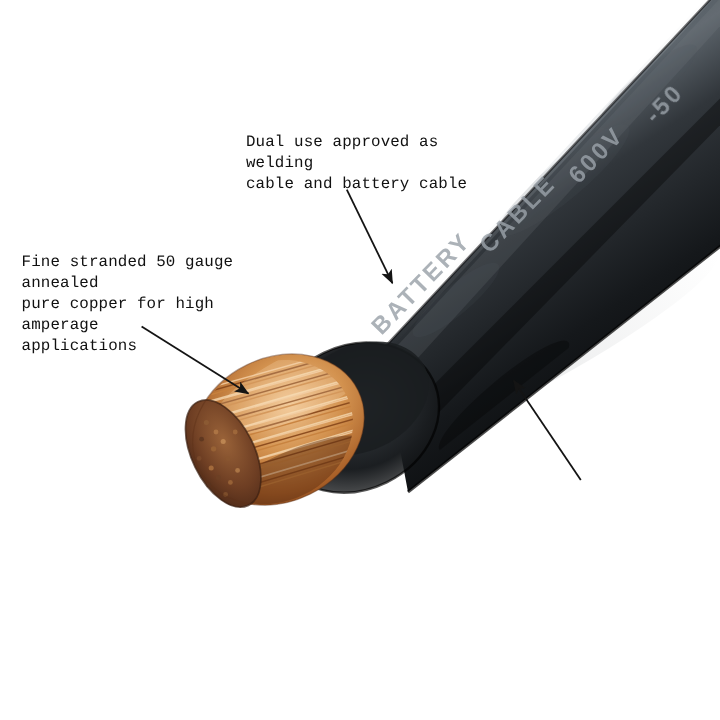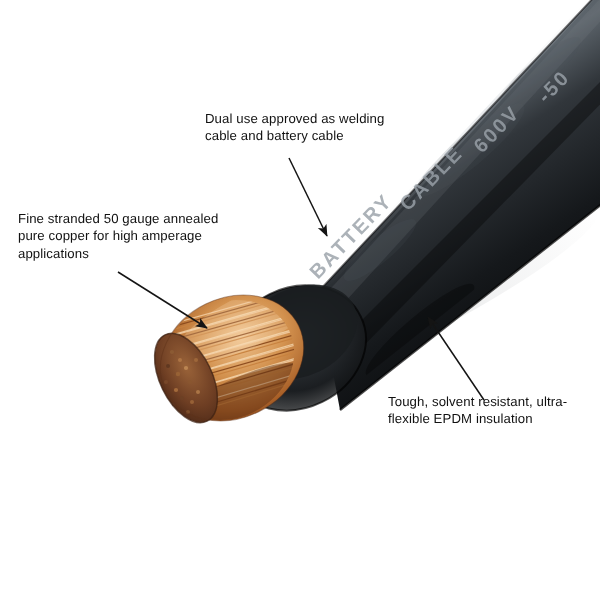--- a/index.html
+++ b/index.html
@@ -26,21 +26,21 @@
     position: absolute;
     left: 0;
     top: 0;
     width: 600px;
     height: 600px;
     display: block;
   }
   .annotation {
     position: absolute;
     color: #111111;
-    font-family: Liberation Sans, sans-serif;
+    font-family: Liberation Mono, monospace;
     font-size: 13.2px;
     line-height: 1.32;
     letter-spacing: 0.1px;
     white-space: pre-line;
     text-rendering: geometricPrecision;
   }
   #ann-dual  { left: 205px; top: 110px; width: 215px; }
   #ann-copper{ left: 18px;  top: 210px; width: 225px; }
   #ann-epdm  { left: 388px; top: 393px; width: 205px; }
   .arrow-layer { pointer-events: none; }
@@ -223,16 +223,14 @@
     <line x1="484" y1="400" x2="428" y2="317" stroke="#141414" stroke-width="1.5" marker-end="url(#ah)"></line>
   </svg>
 
   <div class="annotation" id="ann-dual">Dual use approved as welding
 cable and battery cable</div>
 
   <div class="annotation" id="ann-copper">Fine stranded 50 gauge annealed
 pure copper for high amperage
 applications</div>
 
-  <div class="annotation" id="ann-epdm">Tough, solvent resistant, ultra-
-flexible EPDM insulation</div>
 
 </div>
 
 </body></html>

